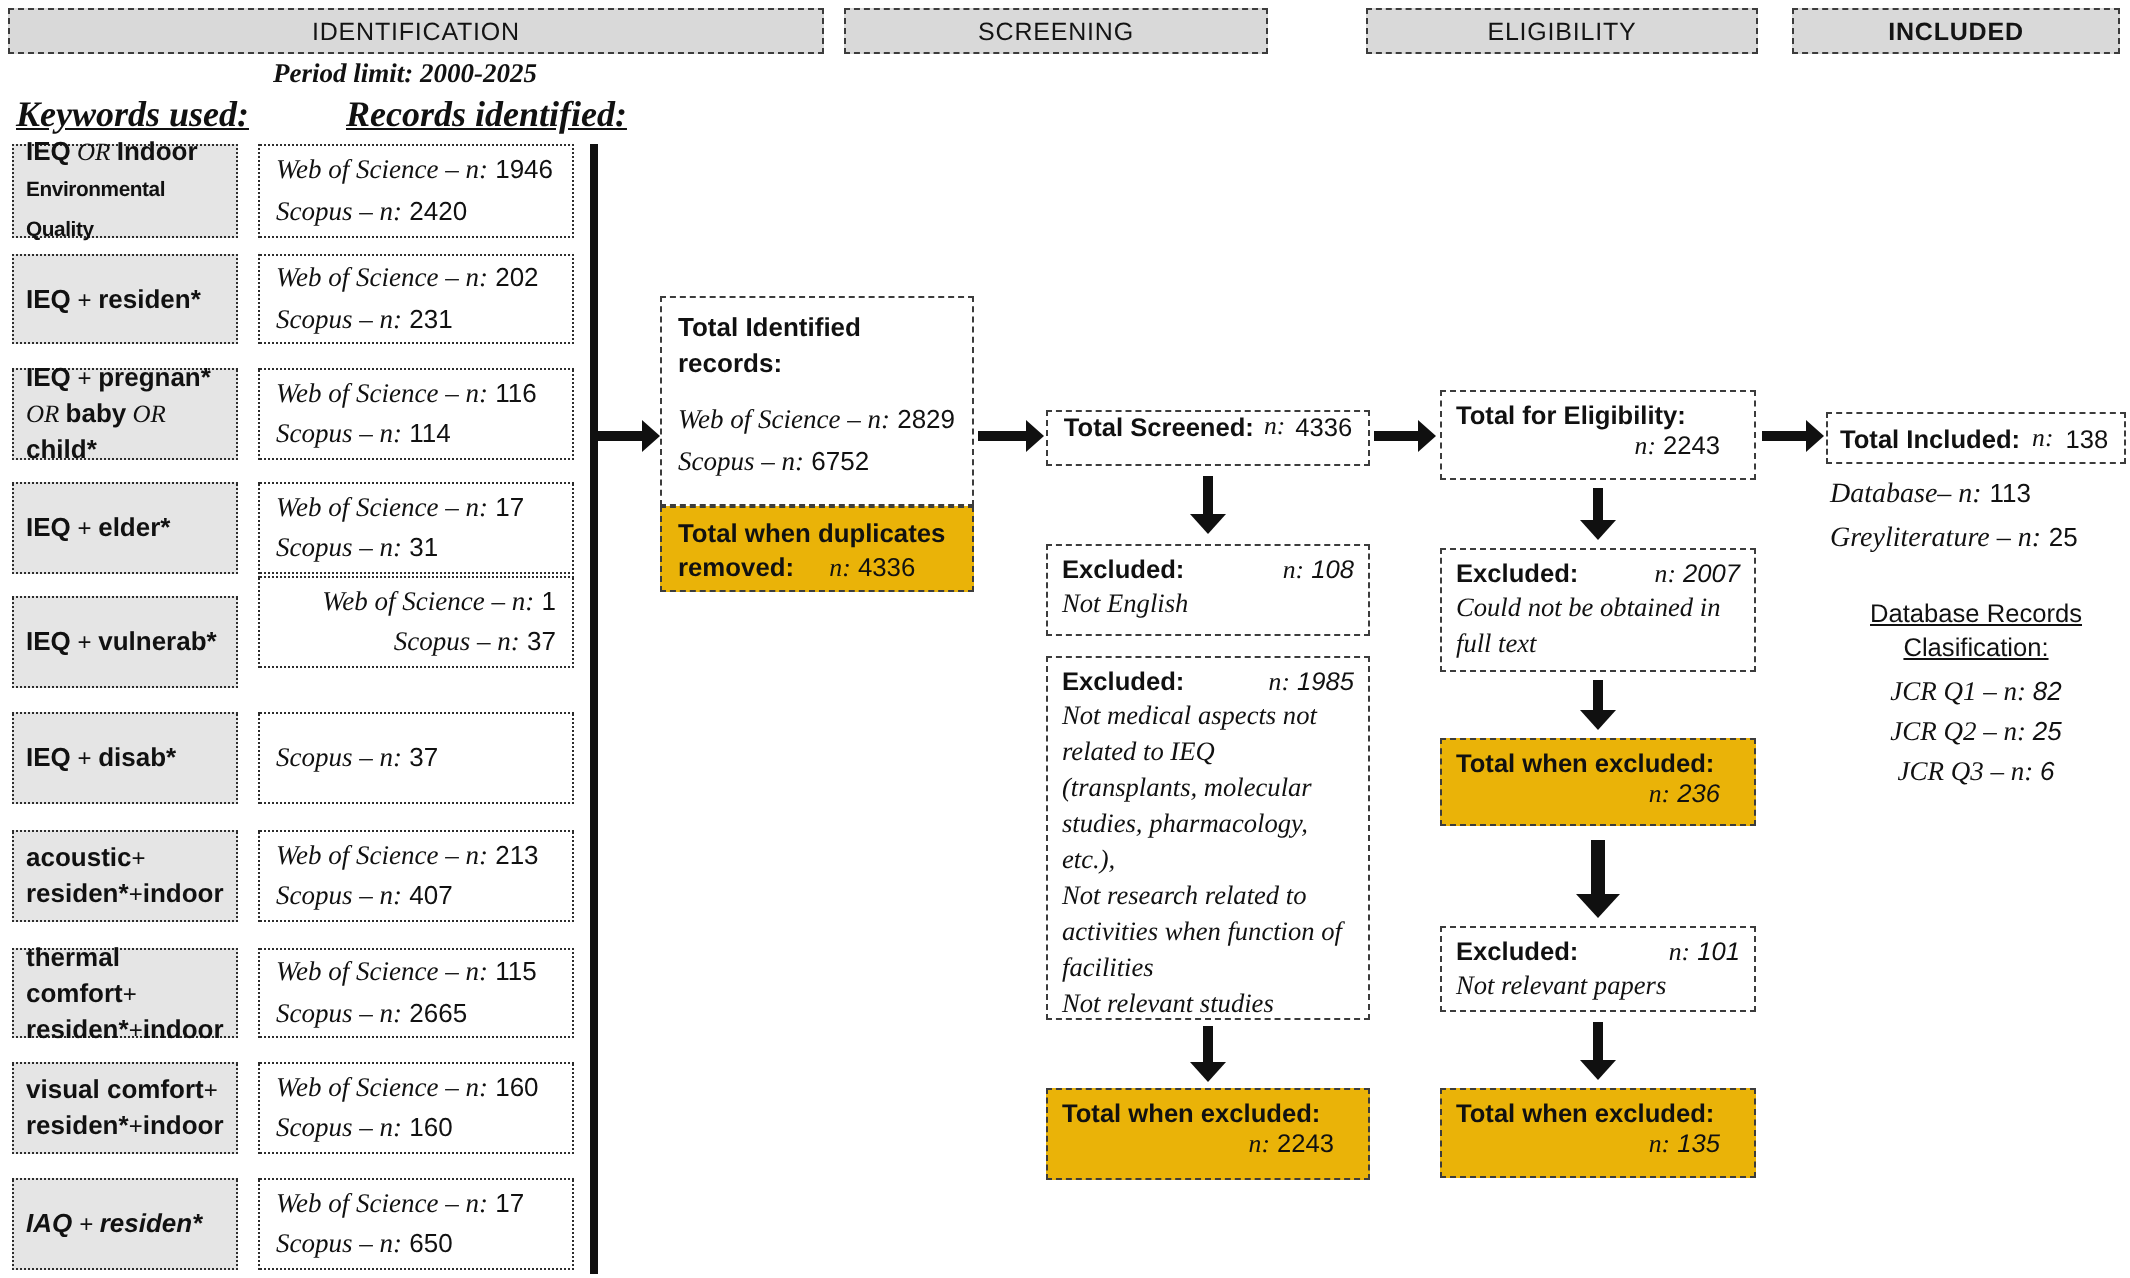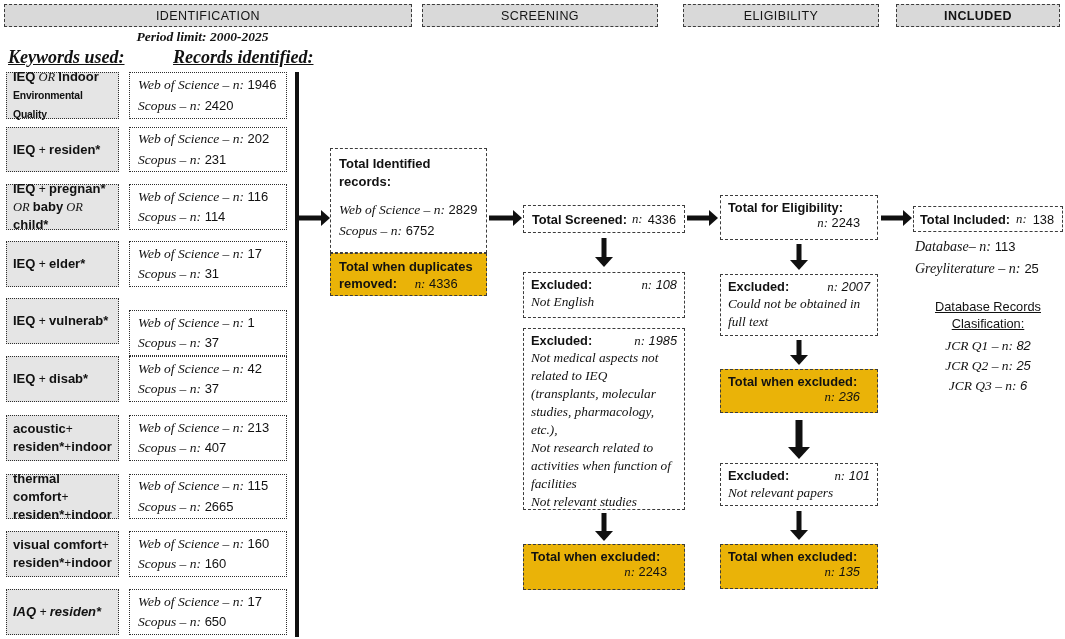--- a/index.html
+++ b/index.html
@@ -32,21 +32,21 @@
   .numi{font-family:"Liberation Sans",sans-serif;font-style:italic;}
   .vline{position:absolute;left:295px;top:72px;width:4px;height:565px;background:#101010;}
 
   
   .fb{position:absolute;background:#fff;border:1.5px dashed #3c3c3c;font-size:12.8px;padding:4px 7px;}
   .fb.gray{background:#eab308;}
   .bld{font-weight:700;}
   .row1{display:flex;justify-content:space-between;align-items:baseline;font-size:12.8px;}
   .reason{font-family:"Liberation Serif",serif;font-style:italic;font-size:13.3px;line-height:18px;}
   .rightn{text-align:right;padding-right:10px;font-size:12.8px;}
-  .centerline{display:flex;align-items:center;justify-content:center;gap:5px;height:100%;}
+  .centerline{display:flex;justify-content:center;gap:5px;height:100%;}
 
   
   .incline{position:absolute;font-size:14px;}
   .clshead{position:absolute;left:913px;width:150px;text-align:center;font-size:12.8px;
            text-decoration:underline;line-height:17px;}
   .jcr{position:absolute;left:913px;width:150px;text-align:center;
        font-family:"Liberation Serif",serif;font-style:italic;font-size:13.5px;}
 
   
   .arrd{position:absolute;width:18px;}
@@ -61,21 +61,21 @@
   .arrr .head{position:absolute;right:0;top:0;width:0;height:0;
               border-top:8px solid transparent;border-bottom:8px solid transparent;border-left:9px solid #101010;}
   i,b{display:block;}
 </style>
 </head>
 <body>
 
 <div class="canvas">
 
   <div class="hdr" style="left:4px;width:408px;">IDENTIFICATION</div>
-  <div class="hdr" style="left:422px;width:236px;">SCREENING</div>
+  <div class="hdr" style="left:422px;width:212px;">SCREENING</div>
   <div class="hdr" style="left:683px;width:196px;">ELIGIBILITY</div>
   <div class="hdr" style="left:896px;width:164px;font-weight:bold;">INCLUDED</div>
 
   <div class="period">Period limit: 2000-2025</div>
   <div class="colhead" style="left:8px;top:47px;">Keywords used:</div>
   <div class="colhead" style="left:173px;top:47px;">Records identified:</div>
 
   <div class="kwbox" style="top:72px;height:47px;">
       <div class="kwtext"><span class="sg-b">IEQ</span><span class="sg-i"> OR </span><span class="sg-b">Indoor</span><br><span class="sg-b2">Environmental Quality</span></div>
     </div>
@@ -104,30 +104,29 @@
       <div class="kwtext"><span class="sg-b">IEQ</span><span class="sg-p"> + </span><span class="sg-b">elder*</span></div>
     </div>
   <div class="recbox" style="top:241px;height:46px;">
     <div class="recline"><span class="ser">Web of Science – n:</span> <span class="num">17</span></div>
     <div class="recline"><span class="ser">Scopus – n:</span> <span class="num">31</span></div>
   </div>
 
   <div class="kwbox" style="top:298px;height:46px;">
       <div class="kwtext"><span class="sg-b">IEQ</span><span class="sg-p"> + </span><span class="sg-b">vulnerab*</span></div>
     </div>
-  <div class="recbox" style="top:310px;height:46px;">
+  <div class="recbox" style="top:288px;height:46px;align-items:flex-end;">
     <div class="recline"><span class="ser">Web of Science – n:</span> <span class="num">1</span></div>
     <div class="recline"><span class="ser">Scopus – n:</span> <span class="num">37</span></div>
   </div>
 
   <div class="kwbox" style="top:356px;height:46px;">
       <div class="kwtext"><span class="sg-b">IEQ</span><span class="sg-p"> + </span><span class="sg-b">disab*</span></div>
     </div>
   <div class="recbox" style="top:356px;height:46px;">
-    <div class="recline"><span class="ser">Web of Science – n:</span> <span class="num">42</span></div>
     <div class="recline"><span class="ser">Scopus – n:</span> <span class="num">37</span></div>
   </div>
 
   <div class="kwbox" style="top:415px;height:46px;">
       <div class="kwtext"><span class="sg-b">acoustic</span><span class="sg-p">+</span><br><span class="sg-b">residen*</span><span class="sg-p">+</span><span class="sg-b">indoor</span></div>
     </div>
   <div class="recbox" style="top:415px;height:46px;">
     <div class="recline"><span class="ser">Web of Science – n:</span> <span class="num">213</span></div>
     <div class="recline"><span class="ser">Scopus – n:</span> <span class="num">407</span></div>
   </div>

